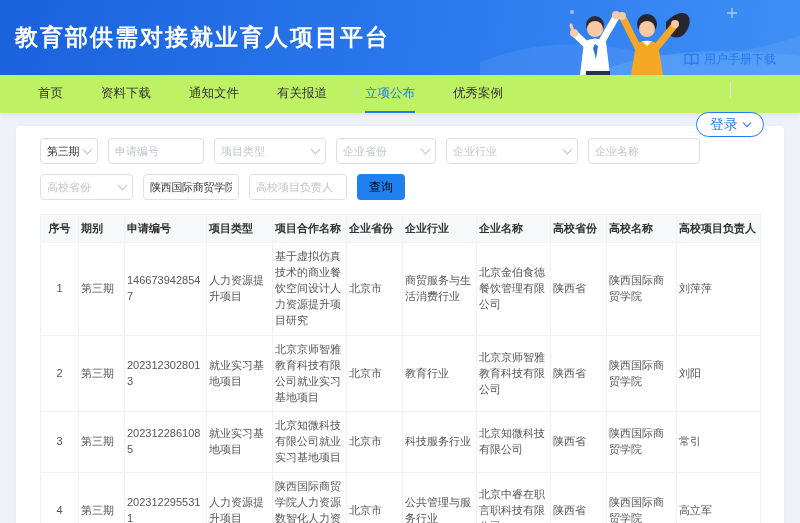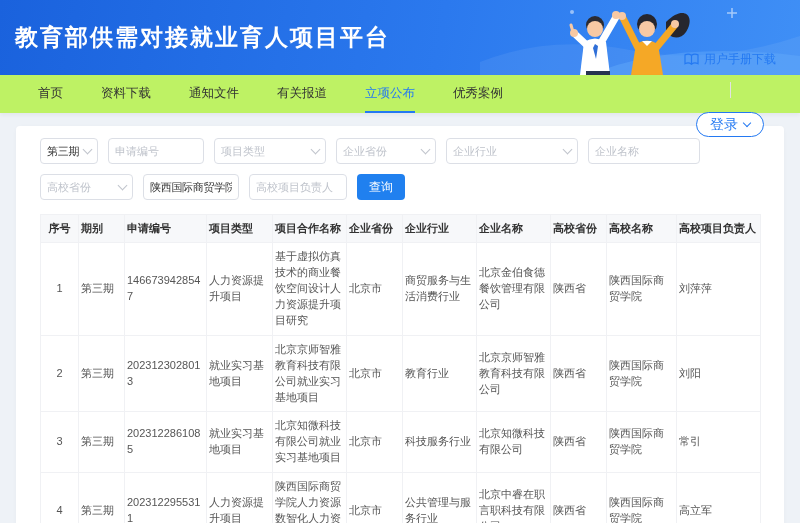--- a/index.html
+++ b/index.html
@@ -35,21 +35,21 @@
   .content{padding:13px 16px 0;}
   .card{background:#fff;border-radius:4px;padding:12px 24px 0;height:410px;
     box-sizing:border-box;overflow:hidden;box-shadow:0 1px 4px rgba(0,0,0,.03);}
   .filters{display:flex;gap:10px;margin-bottom:10px;align-items:center;}
   .fgroup{display:flex;gap:10px;}
   .ctl{height:26px;border:1px solid #dcdfe6;border-radius:4px;display:flex;align-items:center;
     padding:0 6px;box-sizing:border-box;background:#fff;font-size:11px;cursor:pointer;overflow:hidden;}
   .ctl .ph{color:#bfc3cb;flex:1;white-space:nowrap;overflow:hidden;}
   .ctl .val{color:#333;flex:1;white-space:nowrap;overflow:hidden;letter-spacing:-.3px;}
   .ctl .chev{color:#c0c4cc;flex:none;margin-left:4px;}
-  .search-btn{width:48px;height:26px;background:#2080ef;color:#ffffff;border:none;border-radius:4px;
+  .search-btn{width:48px;height:26px;background:#2080ef;color:#000000;border:none;border-radius:4px;
     font-size:12px;cursor:pointer;font-family:inherit;}
   
   table{border-collapse:collapse;table-layout:fixed;width:720px;margin-top:14px;}
   th,td{border:1px solid #f0f1f4;font-size:11px;padding:6px 2px 6px 2px;word-break:break-all;}
   th{background:#f7f8fa;color:#333;font-weight:bold;text-align:left;height:28px;
     box-sizing:border-box;padding-top:0;padding-bottom:0;vertical-align:middle;white-space:nowrap;overflow:hidden;}
   td{color:#555;line-height:1.45;vertical-align:middle;background:#fff;}
   th.c,td.c{text-align:center;padding-left:2px;}
 </style>
 </head>

